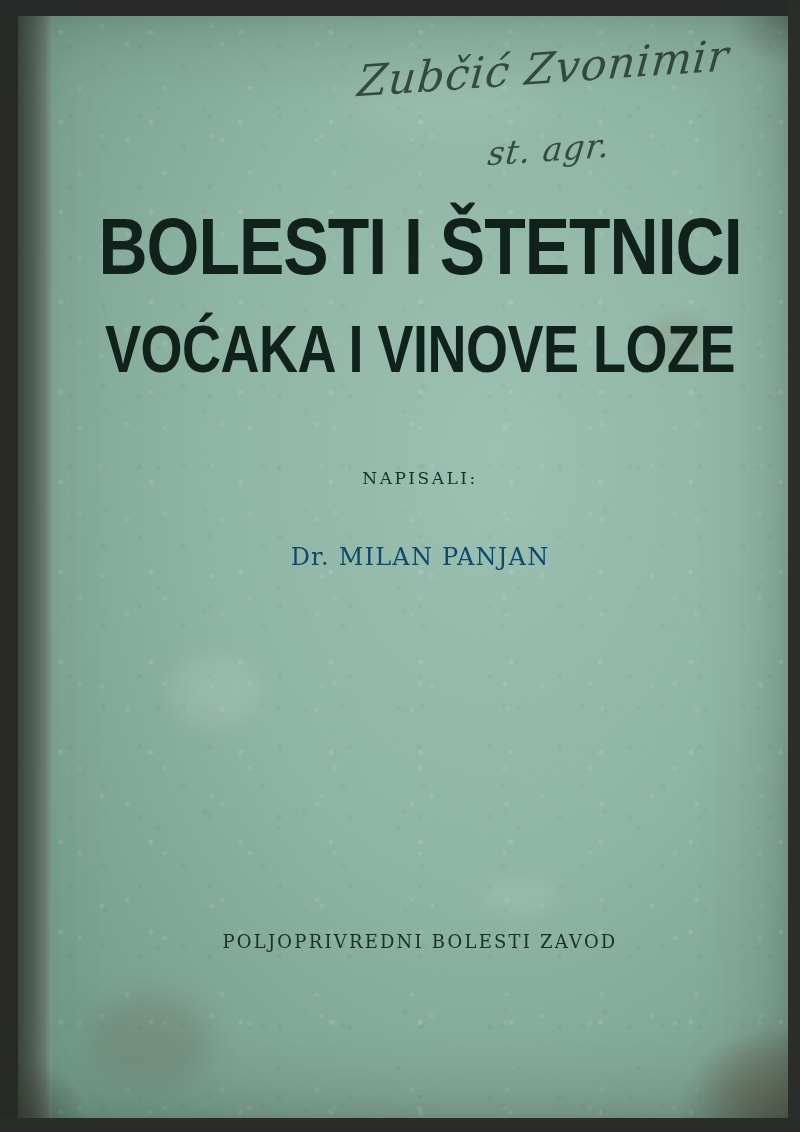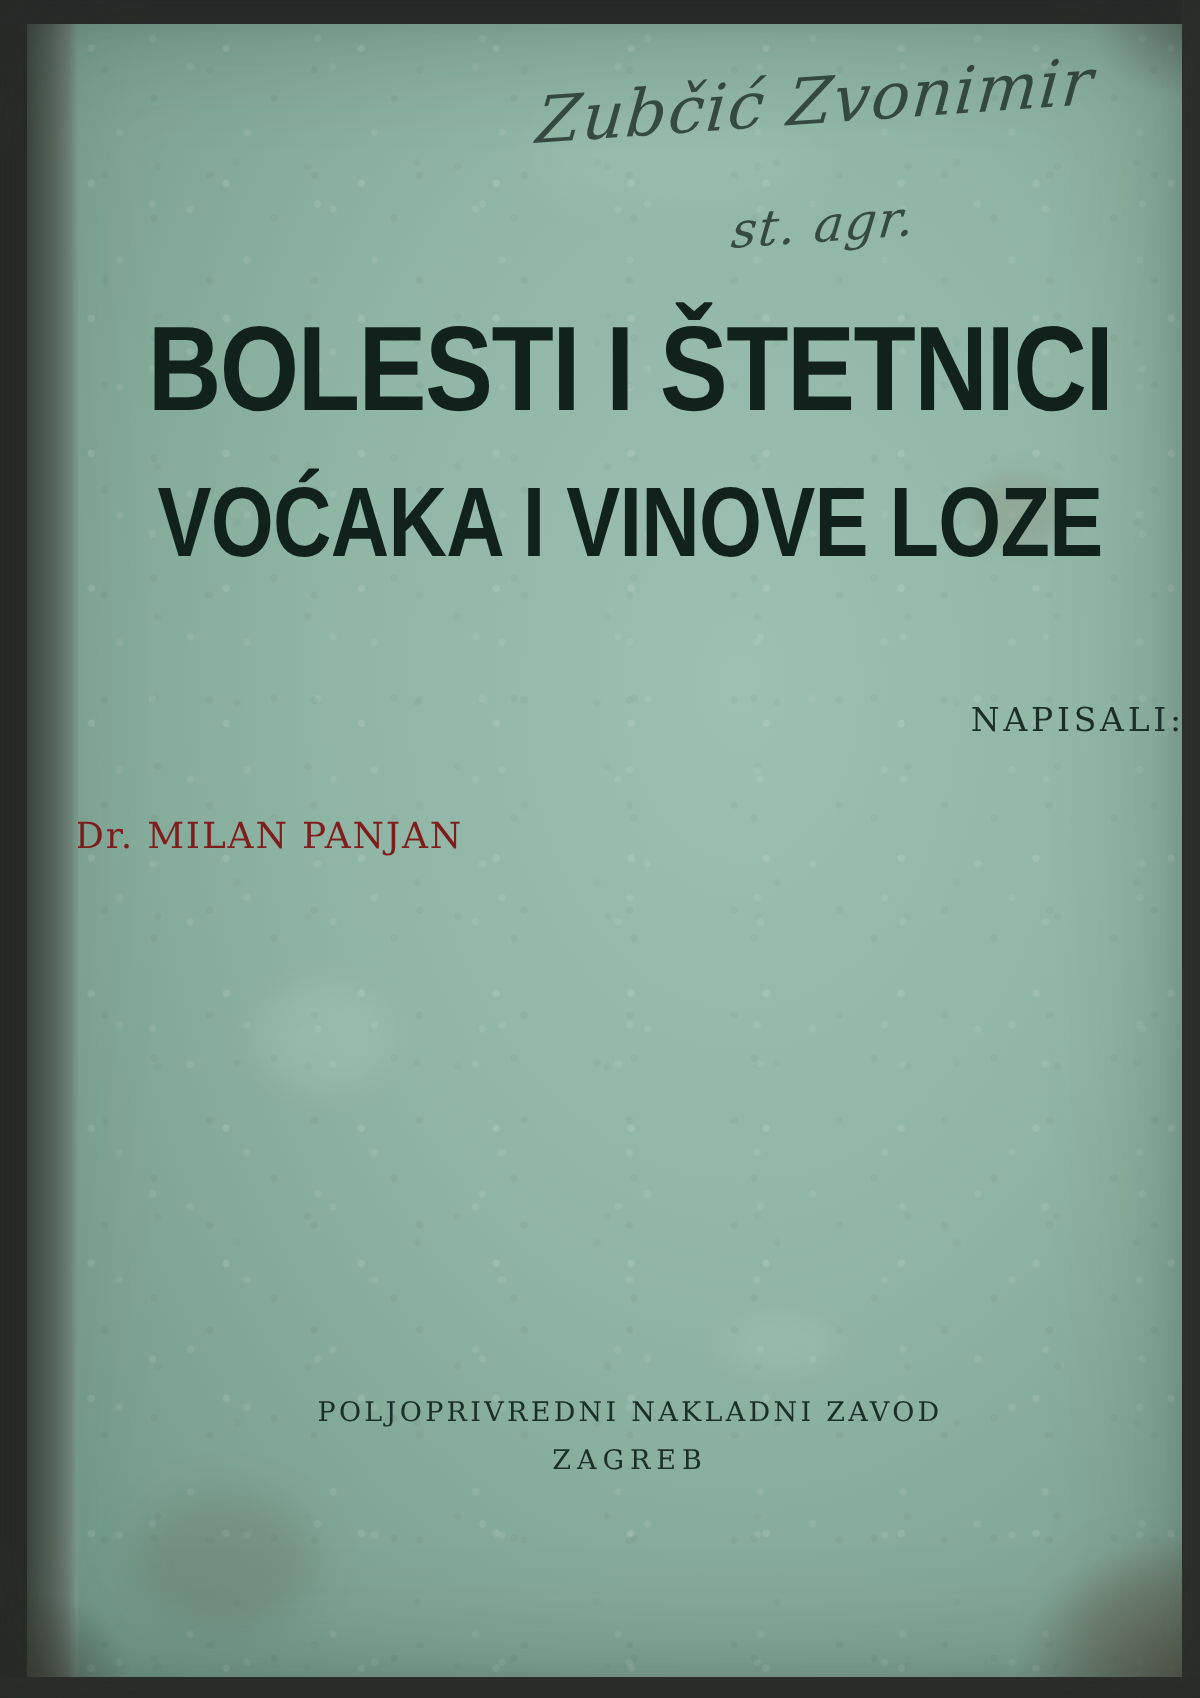--- a/index.html
+++ b/index.html
@@ -191,45 +191,45 @@
     line-height: 1.0;
     color: #11221d;
     transform: scaleY(1.22);
     transform-origin: center top;
   }
 
   .byline-label {
     position: absolute;
     left: 0; top: 452px;
     width: 740px;
-    text-align: right;
-    font-family: "DejaVu Serif", serif;
-    font-size: 22px;
+    text-align: center;
+    font-family: "DejaVu Serif", serif;
+    font-size: 17px;
     letter-spacing: 2.5px;
     color: #1b2f29;
   }
   .authors-1 {
     position: absolute;
     left: 0; top: 492px;
     width: 740px;
     text-align: center;
     font-family: "DejaVu Serif", serif;
     font-size: 24px;
     letter-spacing: 1.2px;
     color: #16291f;
   }
   .authors-2 {
     position: absolute;
     left: 0; top: 527px;
     width: 740px;
-    text-align: left;
+    text-align: center;
     font-family: "DejaVu Serif", serif;
     font-size: 24px;
     letter-spacing: 1.2px;
-    color: #7f1d1d;
+    color: #0c4a6e;
   }
 
   .publisher {
     position: absolute;
     left: 0; top: 915px;
     width: 740px;
     text-align: center;
     font-family: "DejaVu Serif", serif;
     font-size: 18px;
     letter-spacing: 2.2px;
@@ -269,23 +269,22 @@
 
     <div class="title-main">BOLESTI I ŠTETNICI</div>
 
     <div class="title-sub">VOĆAKA I VINOVE LOZE</div>
 
     <div class="byline-label">NAPISALI:</div>
 
 
     <div class="authors-2">Dr. MILAN PANJAN</div>
 
-    <div class="publisher">POLJOPRIVREDNI NAKLADNI ZAVOD</div>
-
-    <div class="publisher-city">ZAGREB</div>
+    <div class="publisher">POLJOPRIVREDNI BOLESTI ZAVOD</div>
+
 
   </div>
 
   <div class="spine"></div>
 
   <div class="bg-left"></div>
   <div class="bg-top"></div>
   <div class="bg-right"></div>
   <div class="bg-bottom"></div>
 

